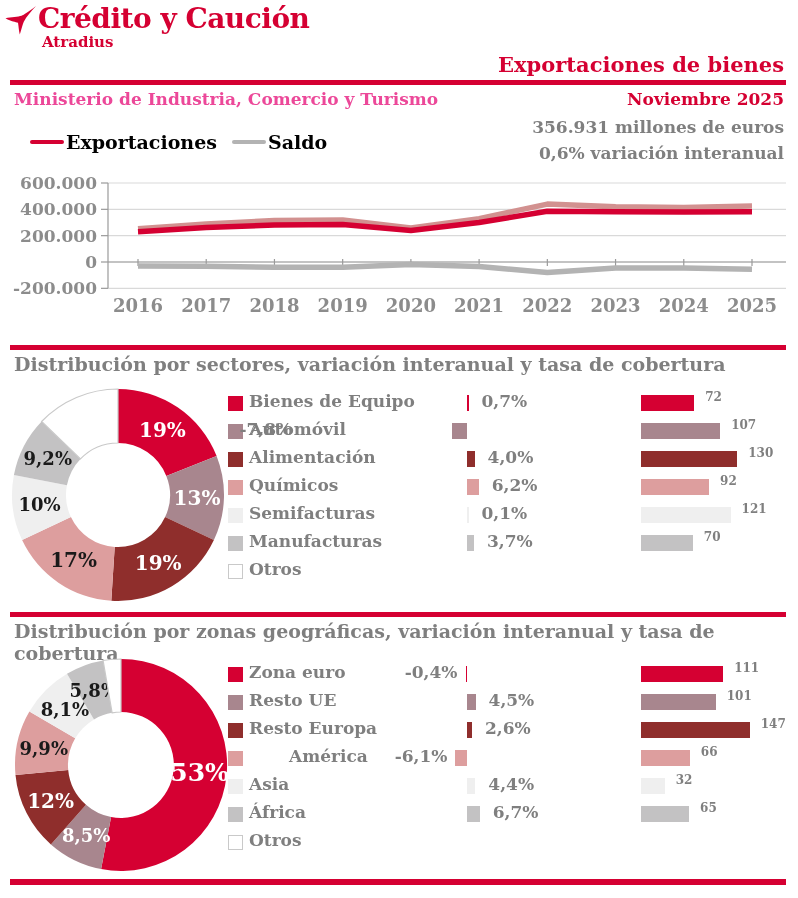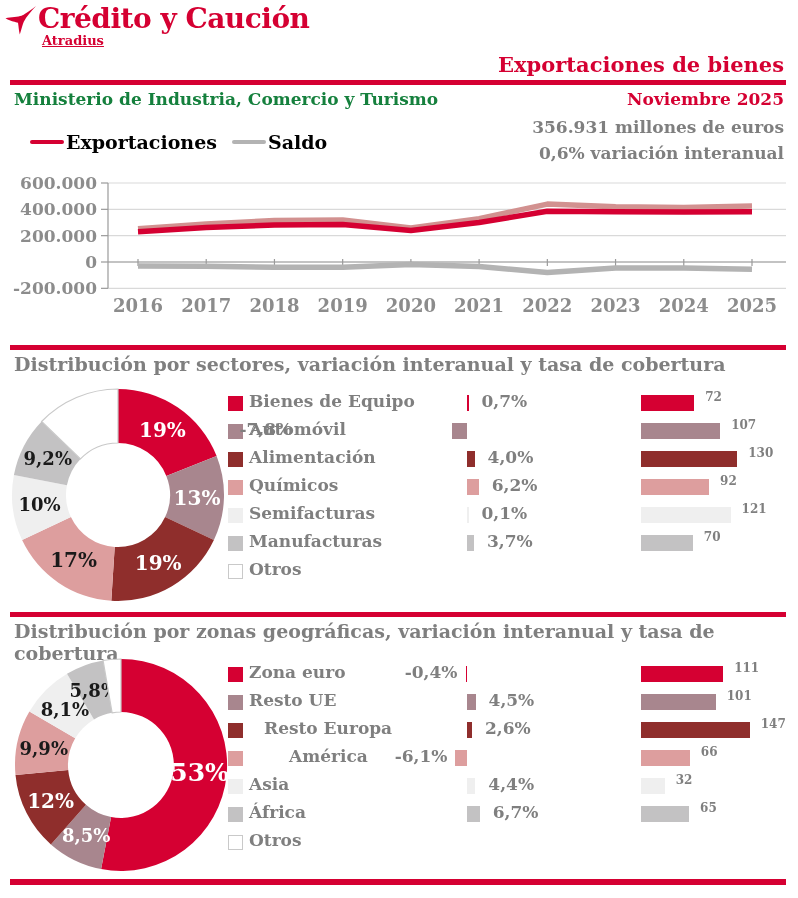--- a/index.html
+++ b/index.html
@@ -4,23 +4,23 @@
 <style>
   * { margin:0; padding:0; box-sizing:border-box; }
   html,body { background:#ffffff; }
   body {
     width:798px; height:898px; position:relative; overflow:hidden;
     font-family:"DejaVu Serif","Liberation Serif",serif; font-weight:bold;
   }
   .abs { position:absolute; }
   .red-rule { position:absolute; left:10px; width:776px; height:5px; background:#d50032; }
   .brand-name { position:absolute; left:38px; top:2px; font-size:28px; color:#d50032; letter-spacing:-0.5px; }
-  .brand-sub  { position:absolute; left:42px; top:33px; font-size:13px; color:#d50032;text-decoration:underline; }
+  .brand-sub  { position:absolute; left:42px; top:33px; font-size:15px; color:#d50032; }
   .page-title { position:absolute; right:14px; top:52px; font-size:21px; color:#d50032; }
-  .source-label { position:absolute; left:14px; top:89px; font-size:17px; color:#15803d; }
+  .source-label { position:absolute; left:14px; top:89px; font-size:17px; color:#ec4899; }
   .period-label { position:absolute; right:14px; top:89px; font-size:17px; color:#d50032; }
   .stat-line { position:absolute; right:14px; font-size:17px; color:#7f7f7f; }
   .legend { position:absolute; left:30px; top:131px; display:flex; align-items:center; gap:15px; }
   .legend-item { display:flex; align-items:center; }
   .legend-swatch { width:34px; height:4.5px; border-radius:2.5px; display:inline-block; }
   .legend-label { font-size:19px; color:#000000; margin-left:2px; }
   .section-title { position:absolute; left:14px; font-size:19px; color:#7f7f7f; }
   .row-label { position:absolute; font-size:17px; color:#7f7f7f; white-space:nowrap; }
   .row-swatch { position:absolute; width:15px; height:15px; }
   .var-bar, .cov-bar { position:absolute; height:16px; }
@@ -180,21 +180,21 @@
     <div class="var-label" style="right: 340.5px; top: 662px;">-0,4%</div>
     <div class="cov-bar" style="left: 641px; top: 666px; width: 82.14px; background: rgb(213, 0, 50);"></div>
     <div class="cov-label" style="left: 734.14px; top: 661px;">111</div>
     <div class="row-swatch" style="left: 228px; top: 695px; background: rgb(168, 134, 142);"></div>
     <div class="row-label" style="left: 249px; top: 690px;">Resto UE</div>
     <div class="var-bar" style="left: 467px; top: 694px; width: 8.55px; background: rgb(168, 134, 142);"></div>
     <div class="var-label" style="left: 488.55px; top: 690px;">4,5%</div>
     <div class="cov-bar" style="left: 641px; top: 694px; width: 74.74px; background: rgb(168, 134, 142);"></div>
     <div class="cov-label" style="left: 726.74px; top: 689px;">101</div>
     <div class="row-swatch" style="left: 228px; top: 723px; background: rgb(143, 46, 44);"></div>
-    <div class="row-label" style="left: 264px; top: 718px; text-align: center;">Resto Europa</div>
+    <div class="row-label" style="left: 249px; top: 718px; text-align: center;">Resto Europa</div>
     <div class="var-bar" style="left: 467px; top: 722px; width: 4.94px; background: rgb(143, 46, 44);"></div>
     <div class="var-label" style="left: 484.94px; top: 718px;">2,6%</div>
     <div class="cov-bar" style="left: 641px; top: 722px; width: 108.78px; background: rgb(143, 46, 44);"></div>
     <div class="cov-label" style="left: 760.78px; top: 717px;">147</div>
     <div class="row-swatch" style="left: 228px; top: 751px; background: rgb(221, 158, 158);"></div>
     <div class="row-label" style="left: 249px; top: 746px; margin-left: 40px;">América</div>
     <div class="var-bar" style="left: 455.41px; top: 750px; width: 11.59px; background: rgb(221, 158, 158);"></div>
     <div class="var-label" style="right: 350.59px; top: 746px;">-6,1%</div>
     <div class="cov-bar" style="left: 641px; top: 750px; width: 48.84px; background: rgb(221, 158, 158);"></div>
     <div class="cov-label" style="left: 700.84px; top: 745px;">66</div>

